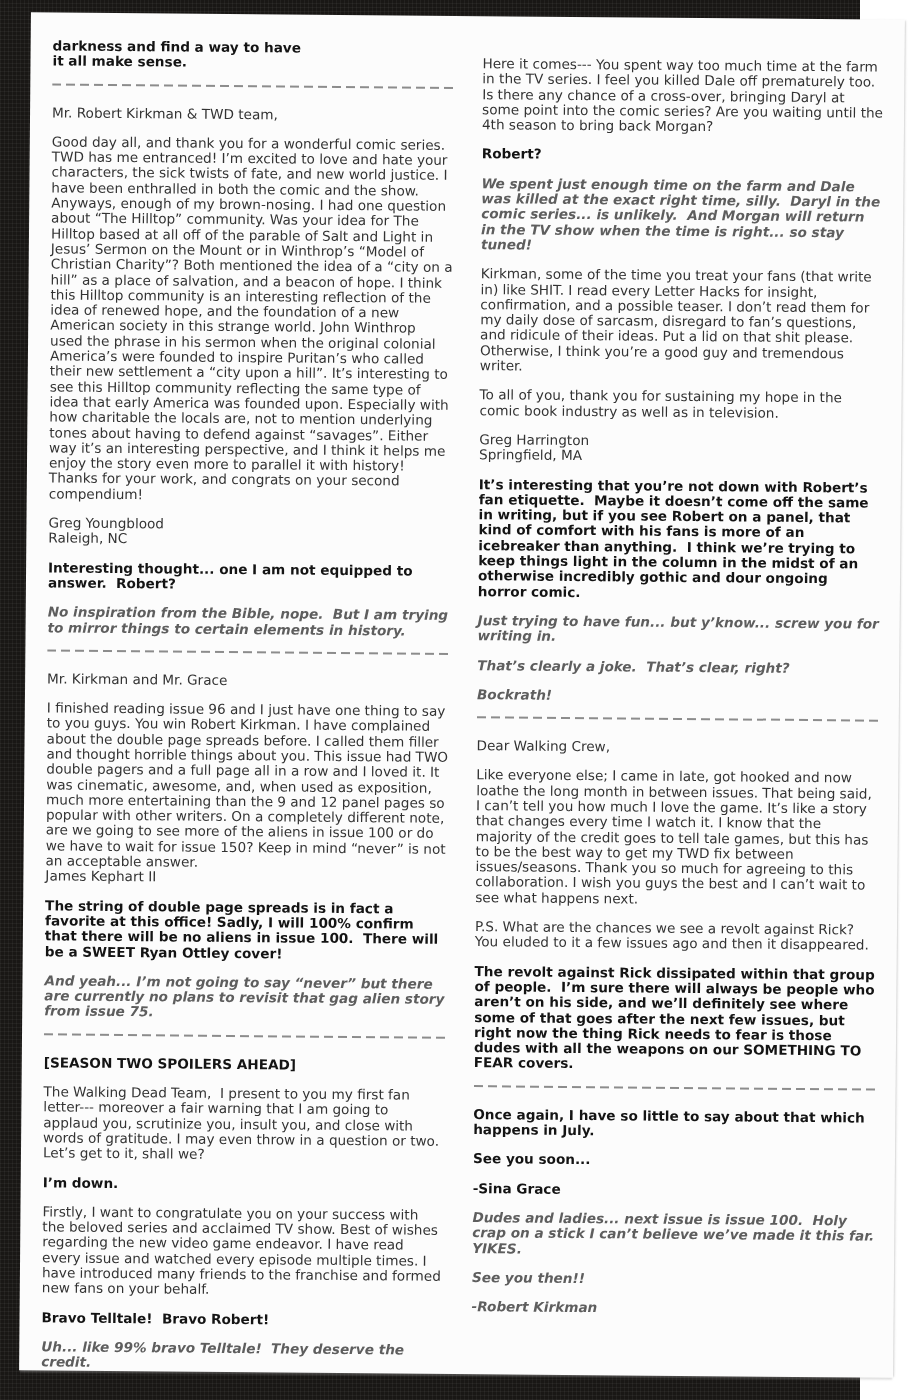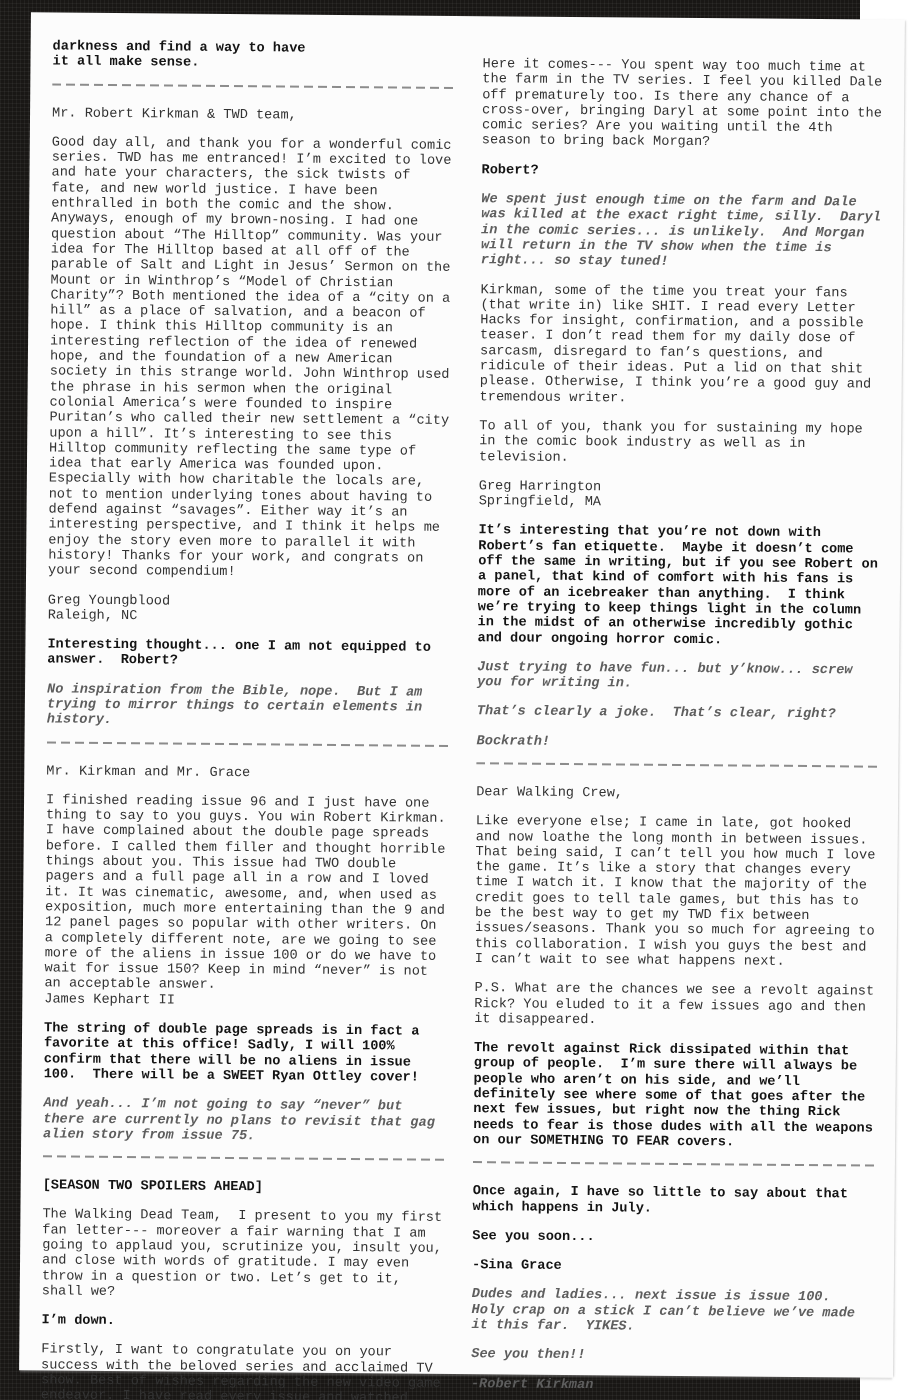--- a/index.html
+++ b/index.html
@@ -11,21 +11,20 @@
     font-family: "DejaVu Sans", "Liberation Sans", sans-serif;
   }
   .backdrop {
     position: relative;
     width: 860px;
     height: 1400px;
     background-color: #191715;
     background-image:
       repeating-linear-gradient(0deg, rgba(255,255,255,0.045) 0 1px, transparent 1px 4px),
       repeating-linear-gradient(90deg, rgba(255,255,255,0.045) 0 1px, transparent 1px 4px);
-    font-family: Liberation Mono, monospace;
   }
   .scan-page {
     position: absolute;
     left: 25px;
     top: 16px;
     width: 874px;
     height: 1358px;
     background: #fcfcfc;
     transform: rotate(0.5deg);
     display: flex;

